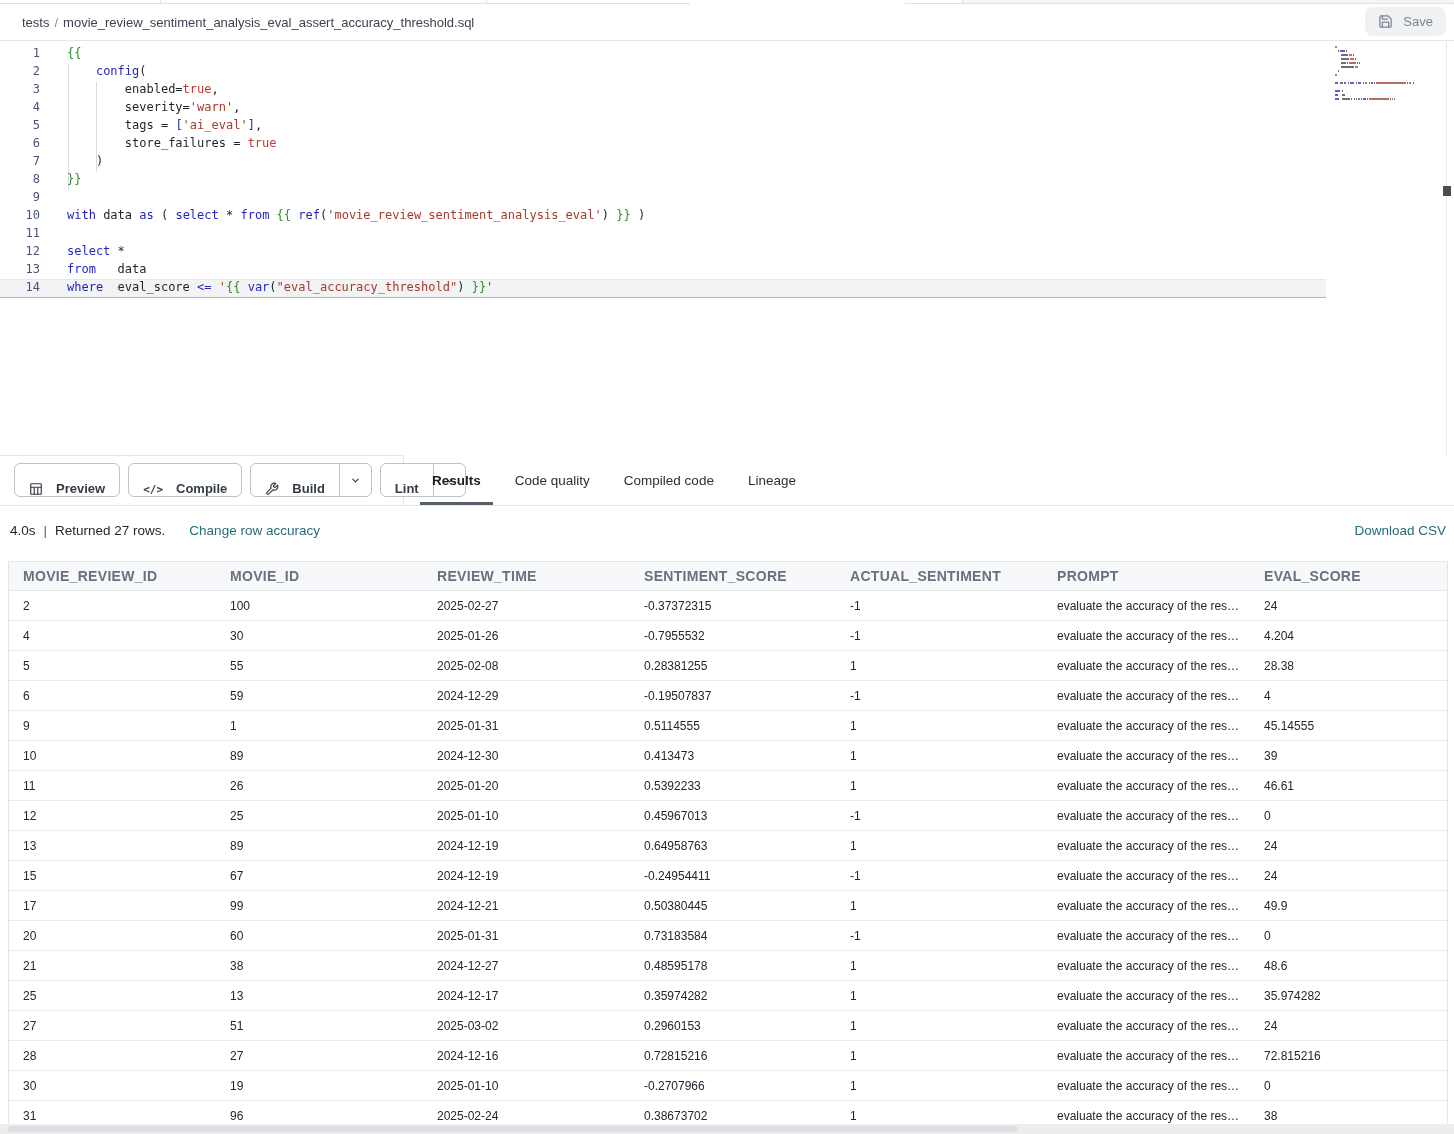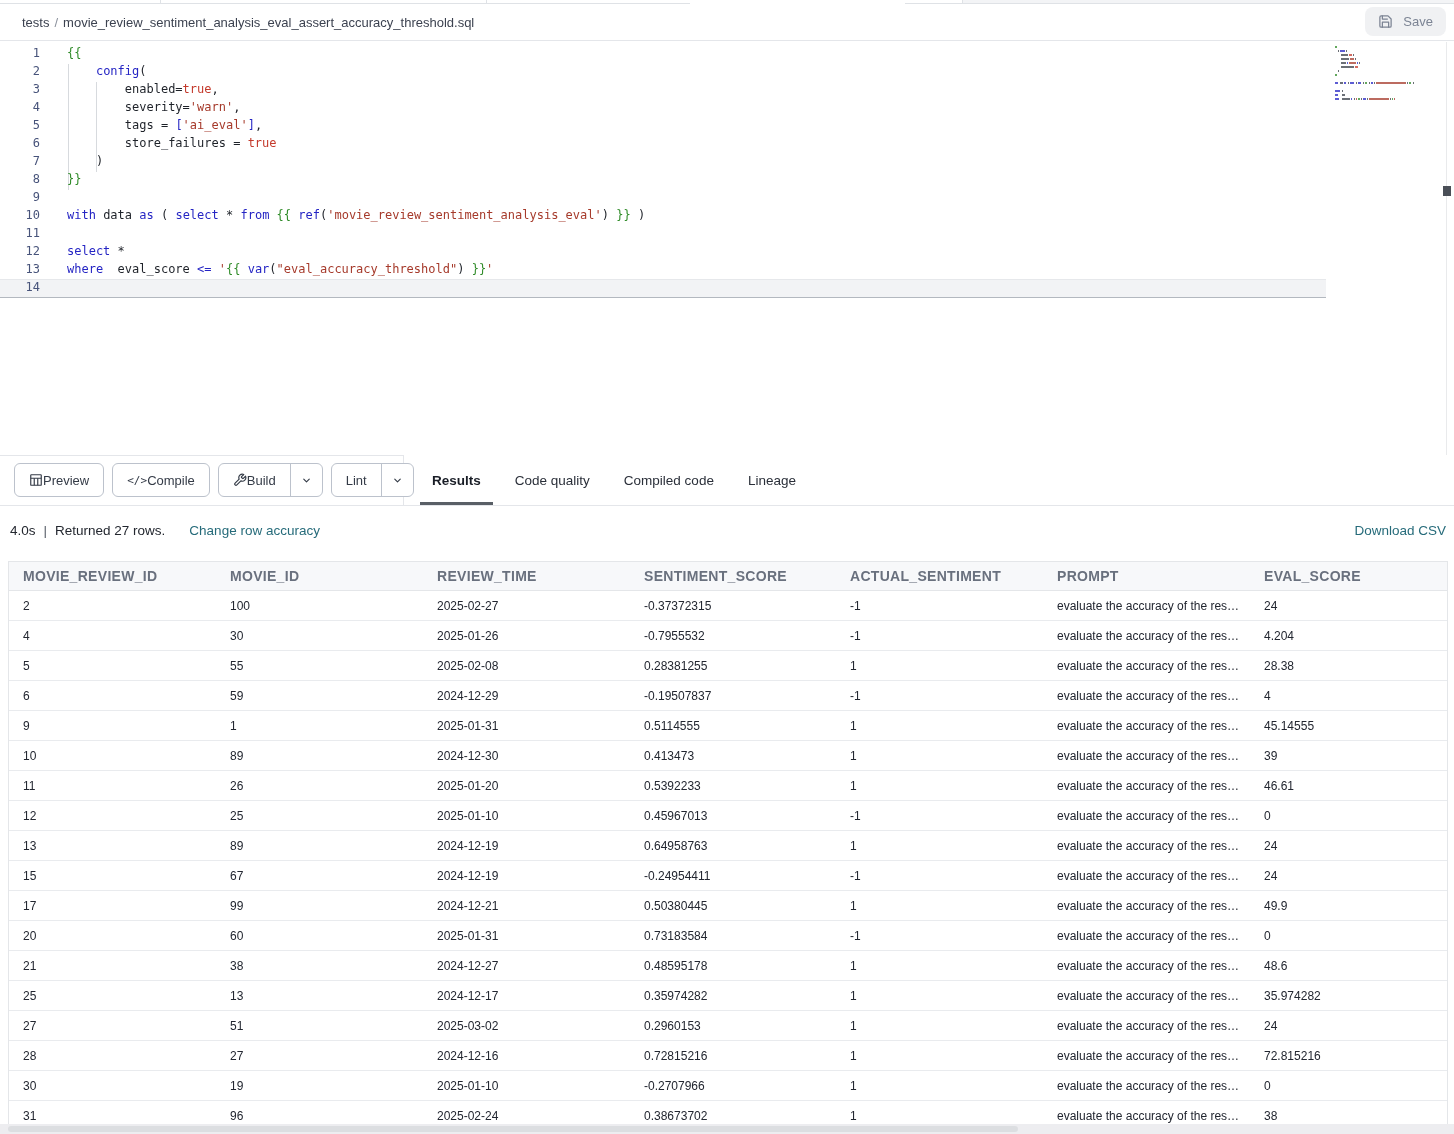--- a/index.html
+++ b/index.html
@@ -48,22 +48,22 @@
   .ed-scroll { position:absolute; left:1446px; top:0; width:1px; height:413px; background:#e9eaec; }
   .ed-thumb { position:absolute; left:1443px; top:144px; width:8px; height:10px; background:#4a4f57; }
 
   
   .toolbar { position:absolute; left:0; top:455px; width:1454px; height:50px; background:#fff; }
   .toolbar .topline { position:absolute; left:0; top:0; width:403px; height:1px; background:#e4e6ea; }
   .toolbar .vsep { position:absolute; left:403px; top:0; width:1px; height:50px; background:#e4e6ea; }
   .btns { position:absolute; left:14px; top:8px; display:flex; gap:8px; }
   .btn { display:flex; align-items:stretch; border:1px solid #bcc2cc; border-radius:6px;
     background:#fff; overflow:hidden; height:34px; }
-  .btn-main { display:flex; align-items:center; gap:0; padding:0 14px; cursor:pointer;
-    font-size:13px; font-weight:400; color:#343b47; }
+  .btn-main { display:flex; align-items:flex-end; gap:13px; padding:0 14px; cursor:pointer;
+    font-size:13px; font-weight:700; color:#343b47; }
   .btn-caret { display:flex; align-items:center; padding:0 10px; border-left:1px solid #bcc2cc; cursor:pointer; }
   .btn svg { stroke:#343b47; }
   .glyph-compile { font-family:"DejaVu Sans Mono", monospace; font-size:11px; color:#343b47; }
 
   .tabs { position:absolute; left:420px; top:0; height:50px; display:flex; }
   .tab { padding:0 12px; display:flex; align-items:center; font-size:13.5px; color:#2a2f39;
     cursor:pointer; position:relative; margin-right:10px; }
   .tab.active { font-weight:700; color:#191d26; }
   .tab.active::after { content:""; position:absolute; left:0; right:0; bottom:0; height:3px; background:#595f66; }
 
@@ -146,20 +146,21 @@
       <div class="cl"><span class="tk-t">        enabled=</span><span class="tk-b">true</span><span class="tk-t">,</span></div>
       <div class="cl"><span class="tk-t">        severity=</span><span class="tk-s">'warn'</span><span class="tk-t">,</span></div>
       <div class="cl"><span class="tk-t">        tags = </span><span class="tk-k">[</span><span class="tk-s">'ai_eval'</span><span class="tk-k">]</span><span class="tk-t">,</span></div>
       <div class="cl"><span class="tk-t">        store_failures = </span><span class="tk-b">true</span></div>
       <div class="cl"><span class="tk-t">    )</span></div>
       <div class="cl"><span class="tk-j">}}</span></div>
       <div class="cl">&nbsp;</div>
       <div class="cl"><span class="tk-k">with</span><span class="tk-t"> data </span><span class="tk-k">as</span><span class="tk-t"> ( </span><span class="tk-k">select</span><span class="tk-t"> * </span><span class="tk-k">from</span><span class="tk-t"> </span><span class="tk-j">{{</span><span class="tk-t"> </span><span class="tk-k">ref</span><span class="tk-t">(</span><span class="tk-s">'movie_review_sentiment_analysis_eval'</span><span class="tk-t">) </span><span class="tk-j">}}</span><span class="tk-t"> )</span></div>
       <div class="cl">&nbsp;</div>
       <div class="cl"><span class="tk-k">select</span><span class="tk-t"> *</span></div>
+      <div class="cl"><span class="tk-k">from</span><span class="tk-t">   data</span></div>
       <div class="cl"><span class="tk-k">where</span><span class="tk-t">  eval_score </span><span class="tk-k">&lt;=</span><span class="tk-t"> </span><span class="tk-s">'</span><span class="tk-j">{{</span><span class="tk-t"> </span><span class="tk-k">var</span><span class="tk-t">(</span><span class="tk-s">"eval_accuracy_threshold"</span><span class="tk-t">) </span><span class="tk-j">}}</span><span class="tk-s">'</span></div>
     </div>
   <div class="minimap">
       <div class="mm-line">
         <span style="width: 1.6px; margin-left: 0px; background: rgb(47, 139, 40);"></span>
       </div>
       <div class="mm-line">
         <span style="width: 1px; margin-left: 3.2px; background: rgb(58, 63, 72);"></span>
         <span style="width: 4.8px; margin-left: 0px; background: rgb(37, 37, 196);"></span>
         <span style="width: 1px; margin-left: 0px; background: rgb(58, 63, 72);"></span>

